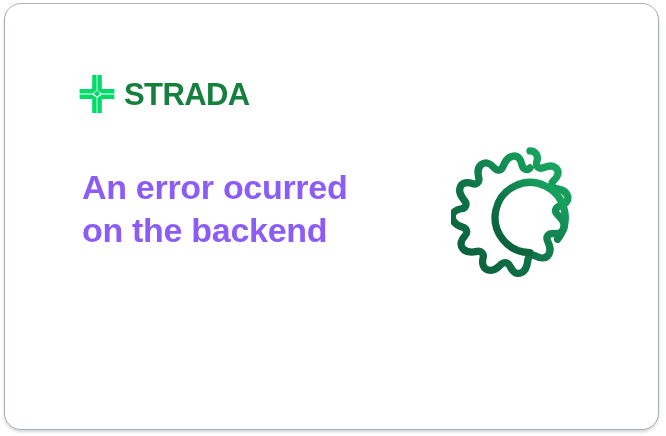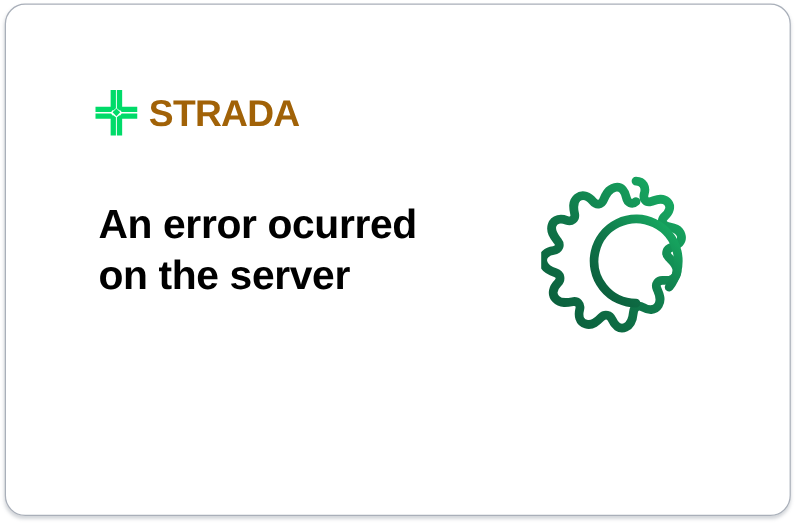--- a/index.html
+++ b/index.html
@@ -51,38 +51,38 @@
     width: 36px;
     height: 40px;
     display: block;
     flex: 0 0 auto;
   }
   .brand-word {
     font-family: "Liberation Sans", sans-serif;
     font-size: 31px;
     font-weight: bold;
     letter-spacing: -0.6px;
-    color: #a16207;
+    color: #15803d;
     line-height: 1;
     white-space: nowrap;
   }
 
   
   .headline {
     position: absolute;
     left: 77px;
     top: 162px;
     width: 300px;
     margin: 0;
     font-family: "Liberation Sans", sans-serif;
     font-size: 34px;
     font-weight: bold;
     line-height: 43px;
     letter-spacing: -0.3px;
-    color: #000000;
+    color: #8b5cf6;
   }
 
   
   .gear {
     position: absolute;
     left: 446px;
     top: 138px;
     width: 158px;
     height: 158px;
   }
@@ -116,21 +116,21 @@
 
             <polygon points="18.0,16.4 21.2,19.6 18.0,22.8 14.8,19.6"></polygon>
           </g>
         </svg>
       </span>
       <span class="brand-word">STRADA</span>
     </div>
 
     <div class="headline">
       <div>An error ocurred</div>
-      <div>on the server</div>
+      <div>on the backend</div>
     </div>
 
     <div class="gear">
       <svg viewBox="0 0 160 160" xmlns="http://www.w3.org/2000/svg" aria-hidden="true">
         <defs>
           <linearGradient id="gearGrad" x1="0.08" y1="0.92" x2="0.92" y2="0.08">
             <stop offset="0%" stop-color="#0b5e3c"></stop>
             <stop offset="45%" stop-color="#10774a"></stop>
             <stop offset="100%" stop-color="#17a961"></stop>
           </linearGradient>

